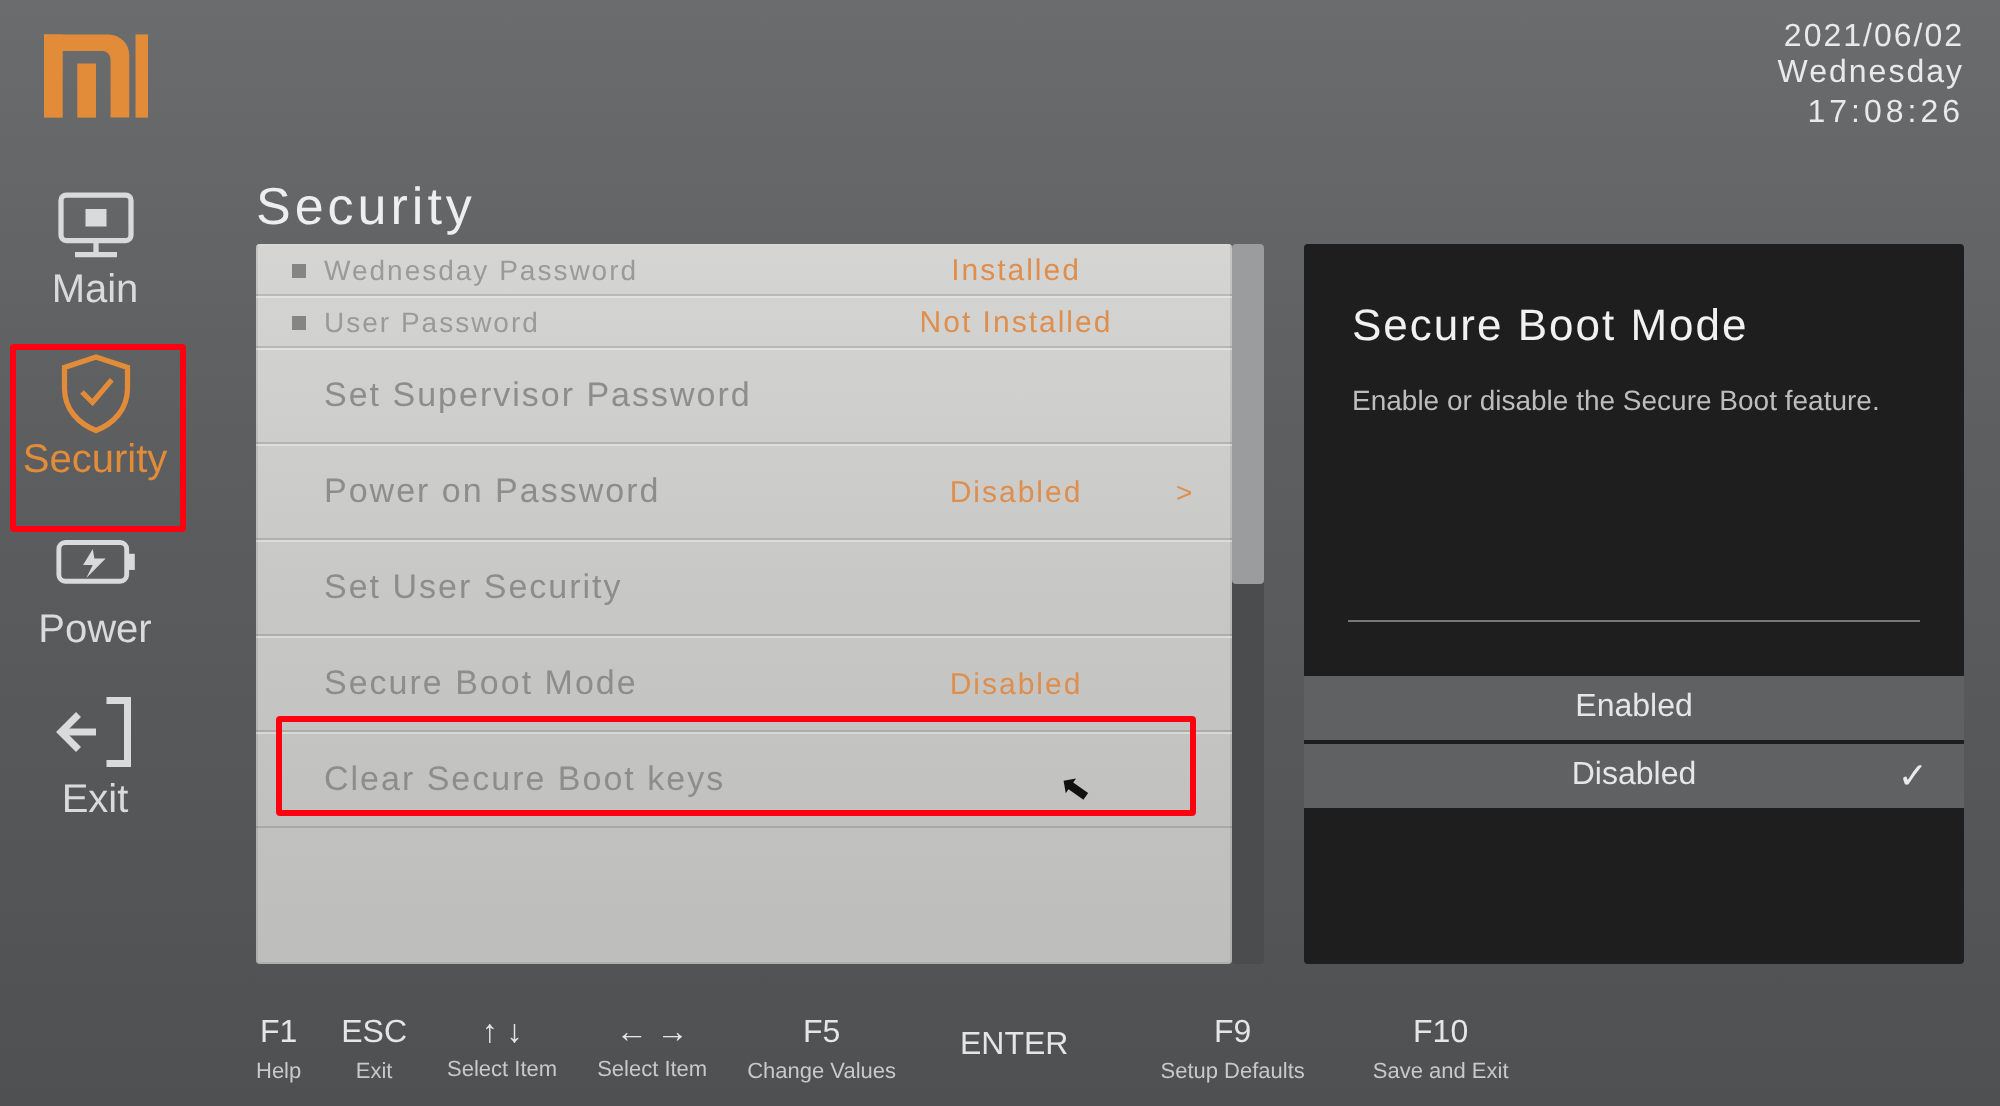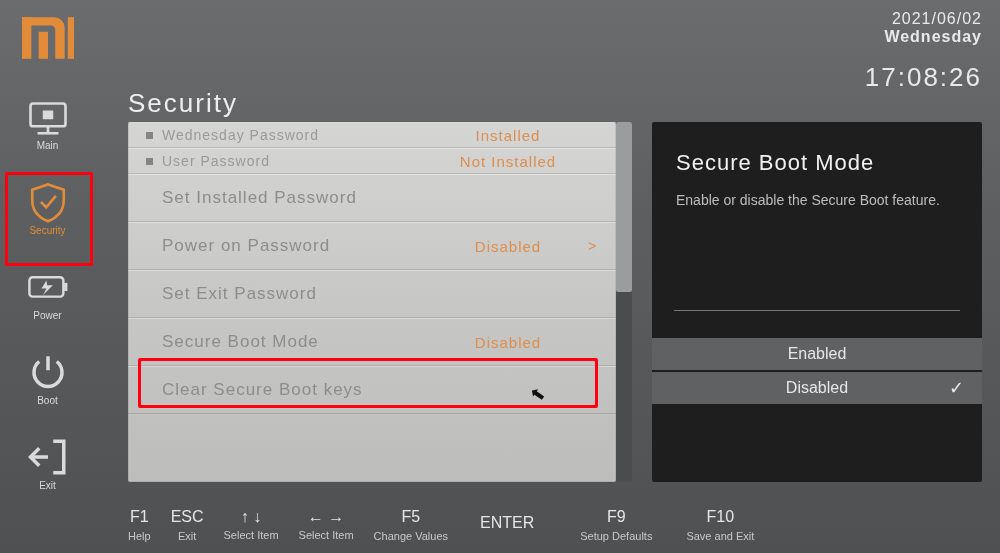--- a/index.html
+++ b/index.html
@@ -22,40 +22,40 @@
     display:flex; align-items:center; justify-content:center;
   }
   .logo svg { width: 52px; height: 42px; }
   .clock {
     position: absolute; right: 18px; top: 10px;
     text-align: right;
     color: #e8e9ea;
     font-weight: 300;
   }
   .clock .date { font-size: 16px; letter-spacing: 1px; text-align: right;}
-  .clock .day  { font-size: 16px; letter-spacing: 1px; font-weight: bold;}
-  .clock .time { font-size: 26px; letter-spacing: 2px; margin-top: 16px;}
+  .clock .day  { font-size: 16px; letter-spacing: 1px;}
+  .clock .time { font-size: 16px; letter-spacing: 2px; margin-top: 2px;}
 
   
   .sidebar {
     position: absolute;
     left: 0; top: 76px; bottom: 0; width: 95px;
     display: flex; flex-direction: column;
     align-items: center;
     padding-top: 6px;
   }
   .nav-item {
     width: 85px; height: 85px;
     display:flex; flex-direction:column; align-items:center; justify-content:center;
     color: #d9dadb;
     font-size: 14px;
     cursor: pointer;
   }
   .nav-item .nicon { width: 42px; height: 38px; display:flex; align-items:center; justify-content:center; }
-  .nav-item .nlabel { margin-top: 4px; font-size: 10px; }
+  .nav-item .nlabel { margin-top: 4px; font-size: 20px; }
   .nav-item.active { color: #e28c3a; }
   .nav-item.active .nicon svg { stroke: #e28c3a; }
   .hl-box-sec {
     position:absolute;
     left:5px; top:172px;
     width: 88px; height: 94px;
     border: 3px solid #ff0010;
     border-radius: 2px;
     pointer-events:none;
   }
@@ -230,29 +230,20 @@
     <div class="nicon">
       <svg viewBox="0 0 52 32" fill="none" stroke="#d9dadb" stroke-width="3">
         <rect x="3" y="4" width="42" height="24" rx="4"></rect>
         <rect x="46" y="11" width="4" height="10" fill="#d9dadb" stroke="none"></rect>
         <path d="M24 8 L18 18 H24 L20 26 L32 14 H25 Z" fill="#d9dadb" stroke="none"></path>
       </svg>
     </div>
     <div class="nlabel">Power</div>
   </div>
 
-  <div class="nav-item">
-    <div class="nicon">
-      <svg viewBox="0 0 48 48" fill="none" stroke="#d9dadb" stroke-width="4">
-        <path d="M24 6 V22"></path>
-        <path d="M14 12 A16 16 0 1 0 34 12"></path>
-      </svg>
-    </div>
-    <div class="nlabel">Boot</div>
-  </div>
 
   <div class="nav-item">
     <div class="nicon">
       <svg viewBox="0 0 48 48" fill="none" stroke="#d9dadb" stroke-width="4">
         <path d="M30 6 H42 V42 H30"></path>
         <path d="M24 24 H6"></path>
         <path d="M14 14 L4 24 L14 34"></path>
       </svg>
     </div>
     <div class="nlabel">Exit</div>
@@ -267,29 +258,29 @@
     <span class="bullet"></span>
     <span class="rlabel">Wednesday Password</span>
     <span class="rvalue">Installed</span>
   </div>
   <div class="row small">
     <span class="bullet"></span>
     <span class="rlabel">User Password</span>
     <span class="rvalue">Not Installed</span>
   </div>
   <div class="row">
-    <span class="rlabel">Set Installed Password</span>
+    <span class="rlabel">Set Supervisor Password</span>
   </div>
   <div class="row">
     <span class="rlabel">Power on Password</span>
     <span class="rvalue">Disabled</span>
     <span class="arrow">&gt;</span>
   </div>
   <div class="row">
-    <span class="rlabel">Set Exit Password</span>
+    <span class="rlabel">Set User Security</span>
   </div>
   <div class="row">
     <span class="rlabel">Secure Boot Mode</span>
     <span class="rvalue">Disabled</span>
   </div>
   <div class="row">
     <span class="rlabel">Clear Secure Boot keys</span>
   </div>
 
   <div class="hl-box-sbm"></div>

